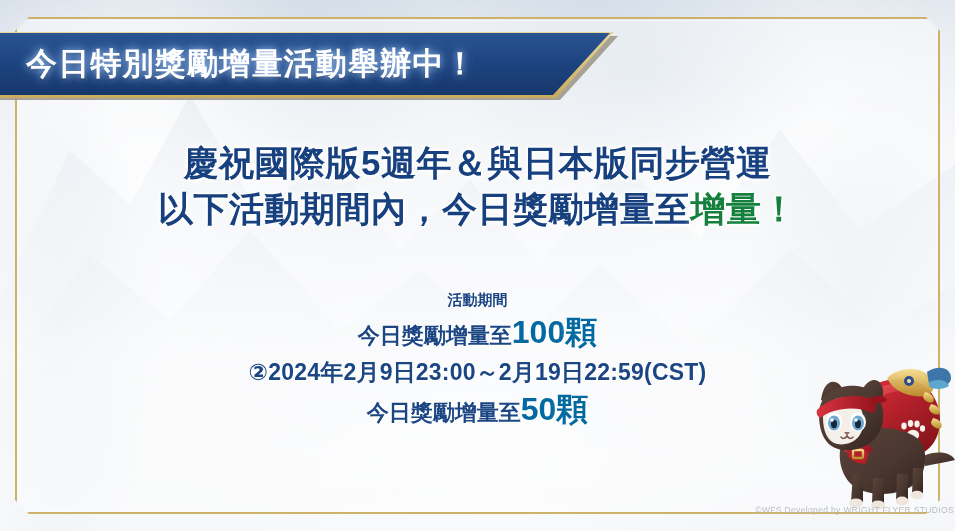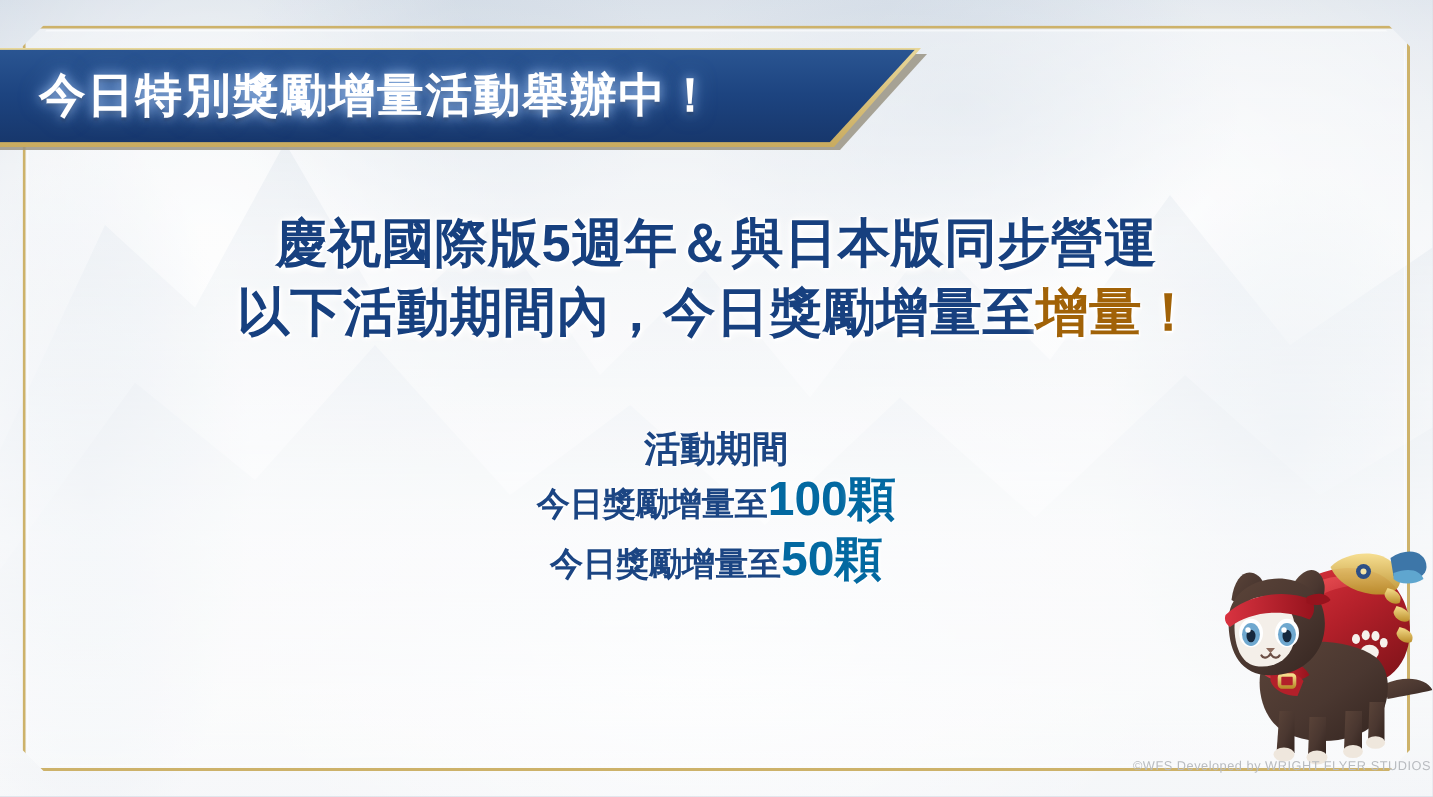--- a/index.html
+++ b/index.html
@@ -93,28 +93,28 @@
     position:absolute;left:0;top:140px;width:955px;
     text-align:center;
   }
   .hl-line{
     font-size:35px;font-weight:bold;line-height:46px;
     color:#17407f;white-space:nowrap;
     text-shadow:0 0 4px #fff, 0 0 8px #fff, 1px 1px 0 rgba(255,255,255,.95),
                 -1px -1px 0 rgba(255,255,255,.95), 0 2px 5px rgba(255,255,255,.9);
     letter-spacing:.5px;
   }
-  .hl-red{color:#a16207;}
+  .hl-red{color:#15803d;}
 
   
   .details{
     position:absolute;left:0;top:286px;width:955px;text-align:center;
   }
   .d-head{
-    font-size:24px;font-weight:bold;color:#1b4583;line-height:28px;
+    font-size:15px;font-weight:bold;color:#1b4583;line-height:28px;
     text-shadow:0 0 3px #fff,0 0 6px #fff,1px 1px 0 rgba(255,255,255,.9);
   }
   .d-period{
     font-size:23px;font-weight:bold;color:#1b4583;line-height:37px;
     white-space:nowrap;letter-spacing:.2px;
     text-shadow:0 0 3px #fff,0 0 6px #fff,1px 1px 0 rgba(255,255,255,.9);
   }
   .d-amount{
     font-size:22px;font-weight:bold;color:#1b4583;line-height:37px;
     white-space:nowrap;
@@ -173,20 +173,21 @@
   <div class="headline">
     <div class="hl-line">慶祝國際版5週年＆與日本版同步營運</div>
     <div class="hl-line"><span>以下活動期間內，今日獎勵增量至</span><span class="hl-red">增量！</span></div>
   </div>
 
   <div class="details">
     <div class="d-head">活動期間</div>
 
     <div class="d-amount"><span>今日獎勵增量至</span><span class="num">100</span><span class="num">顆</span></div>
 
+    <div class="d-period">②2024年2月9日23:00～2月19日22:59(CST)</div>
     <div class="d-amount"><span>今日獎勵增量至</span><span class="num">50</span><span class="num">顆</span></div>
   </div>
 
   <svg class="mascot" viewBox="0 0 150 170" aria-hidden="true">
     <defs>
       <linearGradient id="fur" x1="0" y1="0" x2="1" y2="1">
         <stop offset="0%" stop-color="#5b4439"></stop>
         <stop offset="55%" stop-color="#4a3730"></stop>
         <stop offset="100%" stop-color="#342520"></stop>
       </linearGradient>

